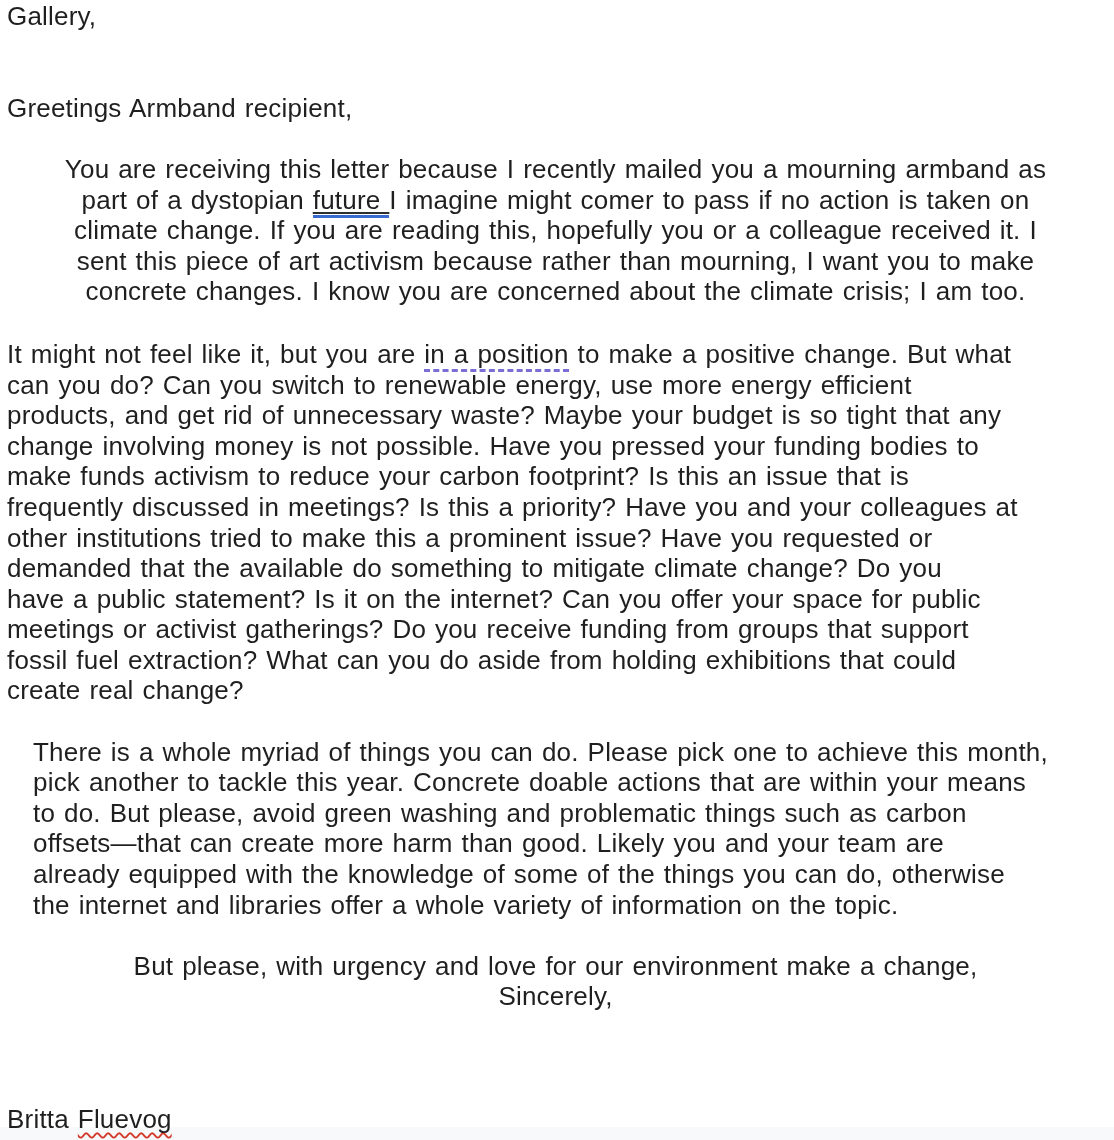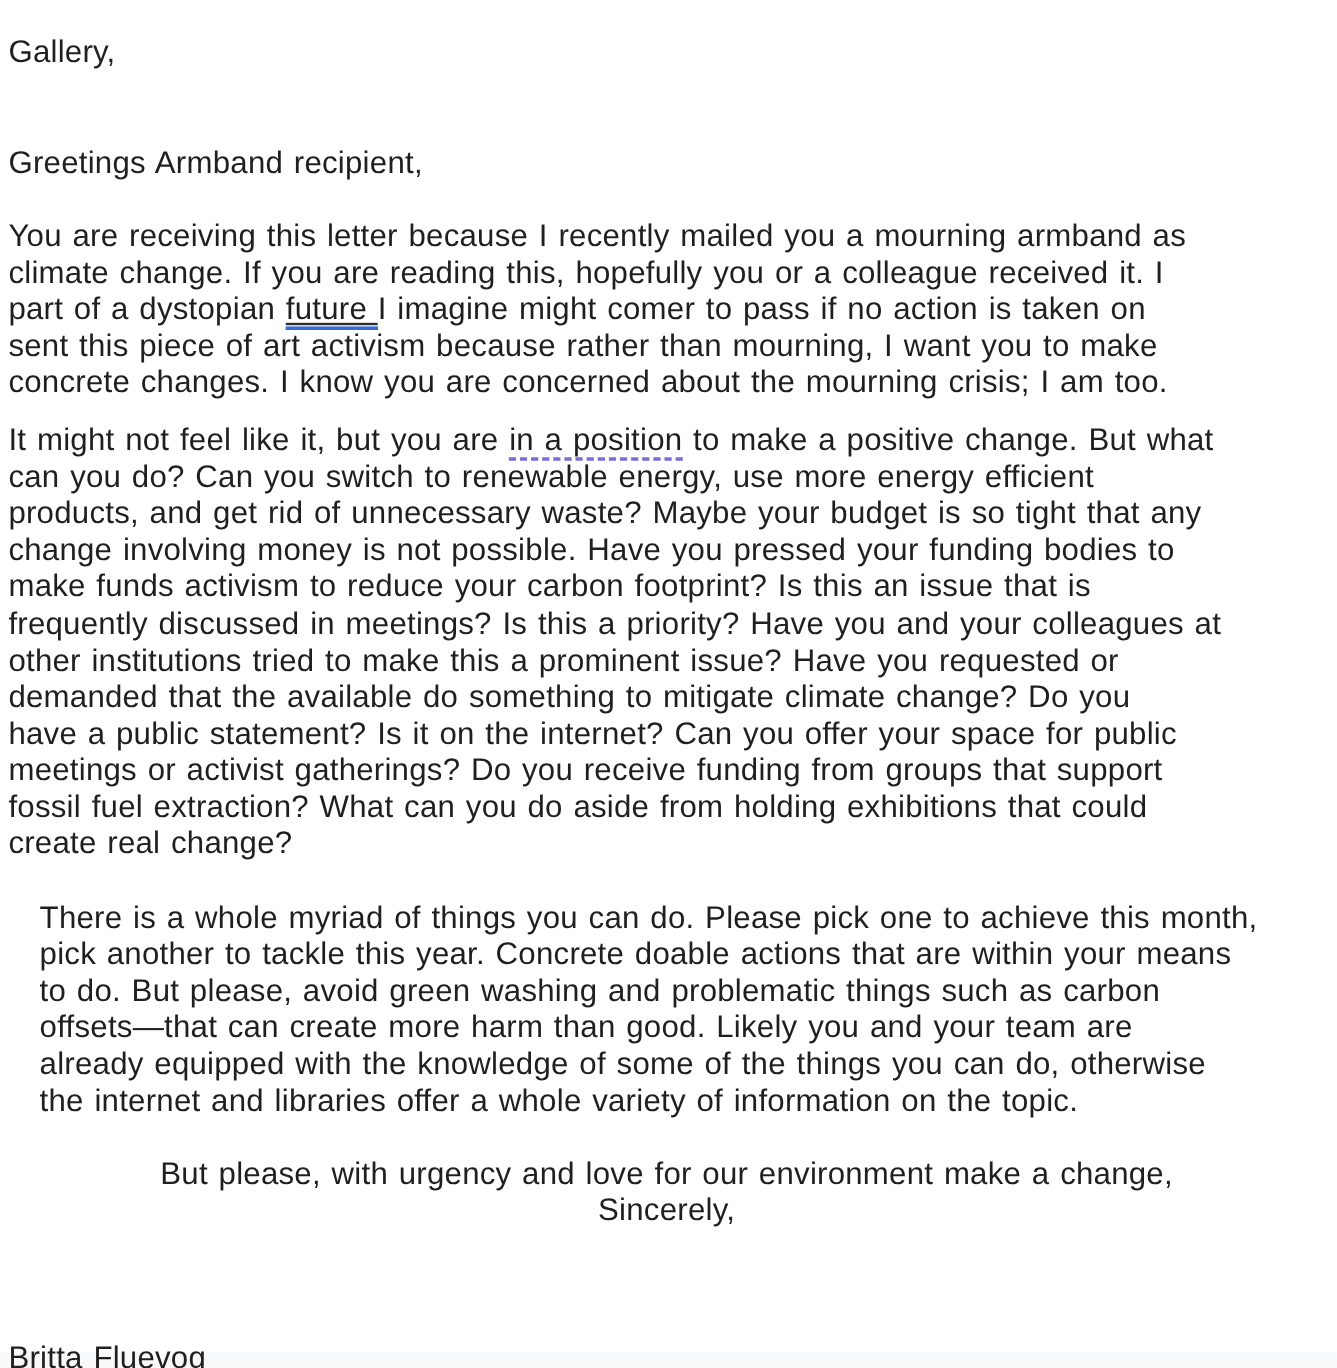--- a/index.html
+++ b/index.html
@@ -60,32 +60,32 @@
     left: 0; bottom: 0;
     width: 100%; height: 13px;
     background: #f8f9fa;
     z-index: 0;
   }
 </style>
 </head>
 <body>
 
 <div class="letter">
-    <div class="paragraph" style="margin-bottom: 61.2px; margin-top: 27px;">
+    <div class="paragraph" style="margin-bottom: 61.2px;">
       <div class="line"><span>Gallery,</span></div>
     </div>
     <div class="paragraph" style="margin-bottom: 30.6px;">
       <div class="line"><span>Greetings Armband recipient,</span></div>
     </div>
-    <div class="paragraph" style="margin-bottom: 17px;">
+    <div class="paragraph" style="margin-bottom: 32px; text-align: center;">
       <div class="line"><span>You are receiving this letter because I recently mailed you a mourning armband as</span></div>
+      <div class="line"><span>part of a dystopian </span><span class="u-grammar">future </span><span>I imagine might comer to pass if no action is taken on</span></div>
       <div class="line"><span>climate change. If you are reading this, hopefully you or a colleague received it. I</span></div>
-      <div class="line"><span>part of a dystopian </span><span class="u-grammar">future </span><span>I imagine might comer to pass if no action is taken on</span></div>
       <div class="line"><span>sent this piece of art activism because rather than mourning, I want you to make</span></div>
-      <div class="line"><span>concrete changes. I know you are concerned about the mourning crisis; I am too.</span></div>
+      <div class="line"><span>concrete changes. I know you are concerned about the climate crisis; I am too.</span></div>
     </div>
     <div class="paragraph" style="margin-bottom: 30.6px;">
       <div class="line"><span>It might not feel like it, but you are </span><span class="u-suggestion">in a position</span><span> to make a positive change. But what</span></div>
       <div class="line"><span>can you do? Can you switch to renewable energy, use more energy efficient</span></div>
       <div class="line"><span>products, and get rid of unnecessary waste? Maybe your budget is so tight that any</span></div>
       <div class="line"><span>change involving money is not possible. Have you pressed your funding bodies to</span></div>
       <div class="line"><span>make funds activism to reduce your carbon footprint? Is this an issue that is</span></div>
       <div class="line"><span>frequently discussed in meetings? Is this a priority? Have you and your colleagues at</span></div>
       <div class="line"><span>other institutions tried to make this a prominent issue? Have you requested or</span></div>
       <div class="line"><span>demanded that the available do something to mitigate climate change? Do you</span></div>

